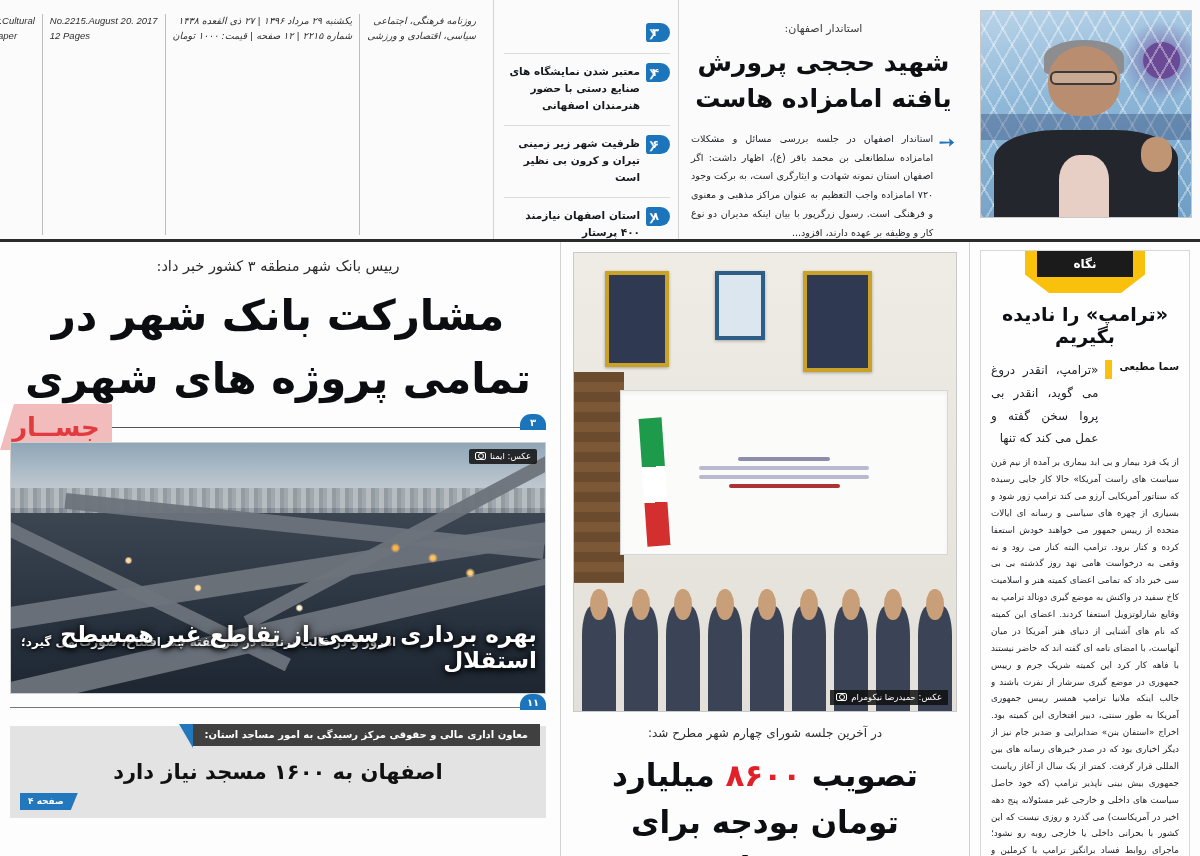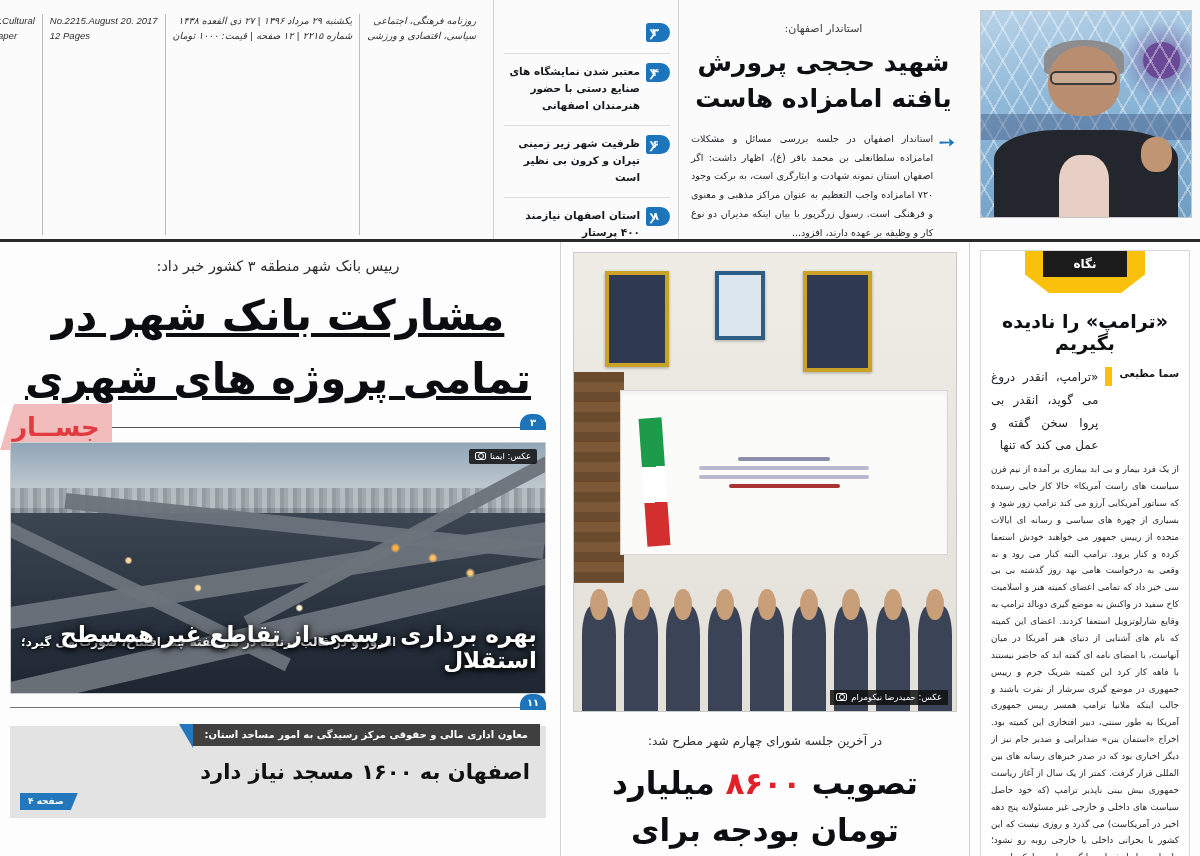--- a/index.html
+++ b/index.html
@@ -313,21 +313,20 @@
     text-align: center;
     padding: 6px 0 10px;
   }
   .mh-title {
     font-size: 42px;
     font-weight: bold;
     line-height: 1.5;
     color: #0b0d10;
     text-align: center;
     letter-spacing: -.5px;
-    text-decoration: underline;
   }
   .mh-pagebadge {
     margin-top: 4px;
     display: flex;
     align-items: flex-end;
     gap: 0;
   }
   .pagechip {
     width: 26px; height: 16px;
     background: #1c74bb;
@@ -481,21 +480,21 @@
     content:"";
     position:absolute;
     left:-14px; top:0;
     border-top: 24px solid #2277bd;
     border-left: 14px solid transparent;
   }
   .mosque-title {
     font-size: 21px;
     font-weight: bold;
     color: #111;
-    text-align: right;
+    text-align: center;
     direction: rtl;
     padding-top: 8px;
   }
   .mosque-page {
     position: absolute;
     bottom: 8px; left: 10px;
     background: #2277bd;
     color: #fff;
     font-size: 9px;
     font-weight: bold;
@@ -582,21 +581,21 @@
     position:absolute;
     right:8px; bottom:6px;
     background: rgba(15,15,15,.85);
     color:#fff;
     font-size:8.5px;
     padding:2px 6px 3px;
     display:flex; align-items:center; gap:4px;
     direction:rtl;
   }
   .center-kicker {
-    margin-top: 22px;
+    margin-top: 14px;
     font-size: 12px;
     color: #2d2d2d;
     text-align: center;
   }
   .center-title {
     margin-top: 12px;
     font-size: 31px;
     font-weight: bold;
     line-height: 1.5;
     color: #0c0e11;
@@ -633,33 +632,33 @@
     top: 0; left: 50%;
     transform: translateX(-50%);
     width: 120px; height: 42px;
     background: #f9c00c;
     clip-path: polygon(0 0, 100% 0, 100% 56%, 80% 100%, 20% 100%, 0 56%);
   }
   .op-tab-black {
     position: absolute;
     top: 0; left: 50%;
     transform: translateX(-50%);
-    width: 84px; height: 26px;
+    width: 96px; height: 26px;
     background: #1b1b1b;
     color: #fff;
     font-size: 12px;
     font-weight: bold;
     display: flex; align-items: center; justify-content: center;
   }
   .op-title {
     font-size: 19px;
     font-weight: bold;
     color: #0d0f12;
     text-align: center;
-    margin: 13px 0 12px;
+    margin: 6px 0 12px;
   }
   .op-byline-row {
     display: flex;
     flex-direction: row;
     align-items: flex-start;
     gap: 7px;
     margin-bottom: 2px;
   }
   .op-author {
     flex: 0 0 auto;

